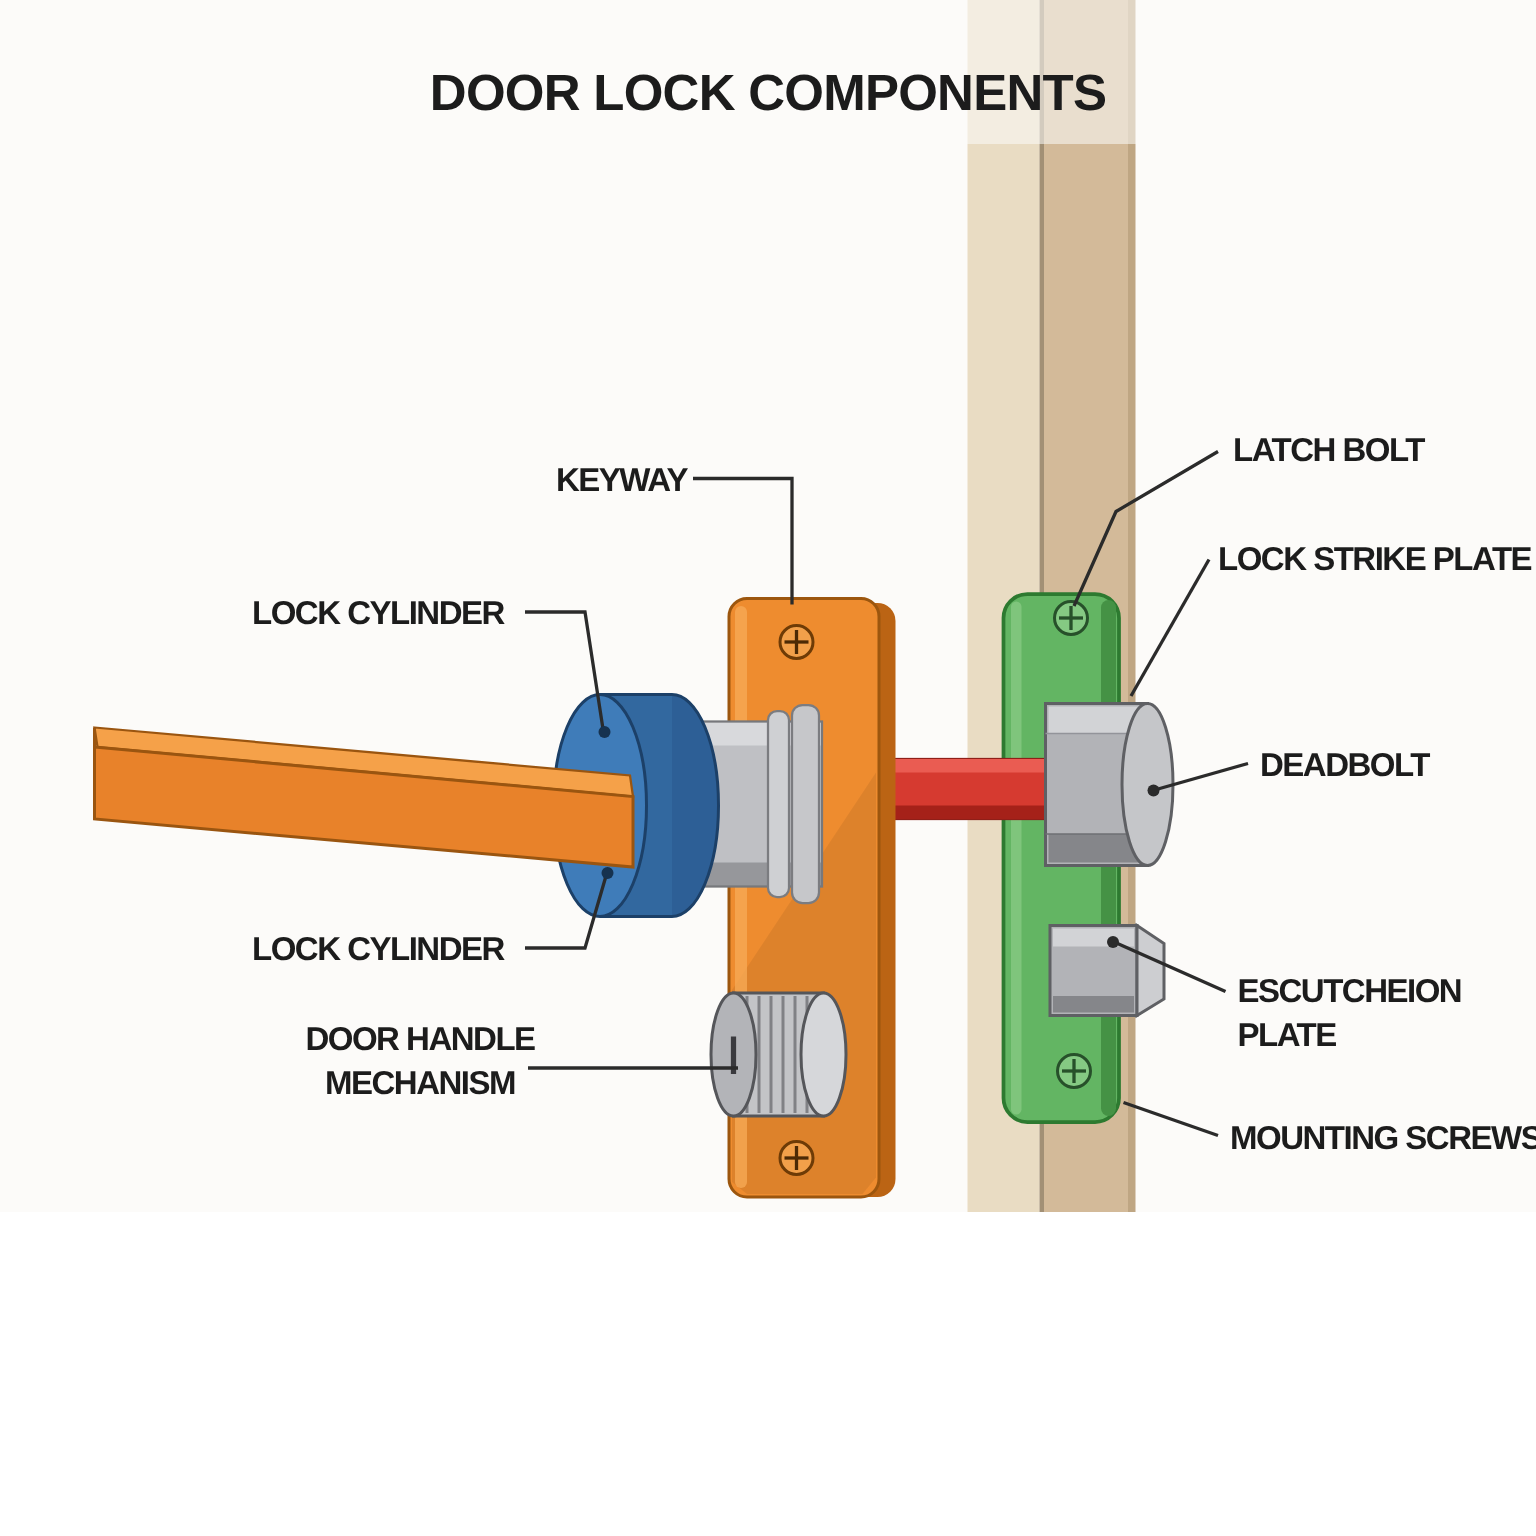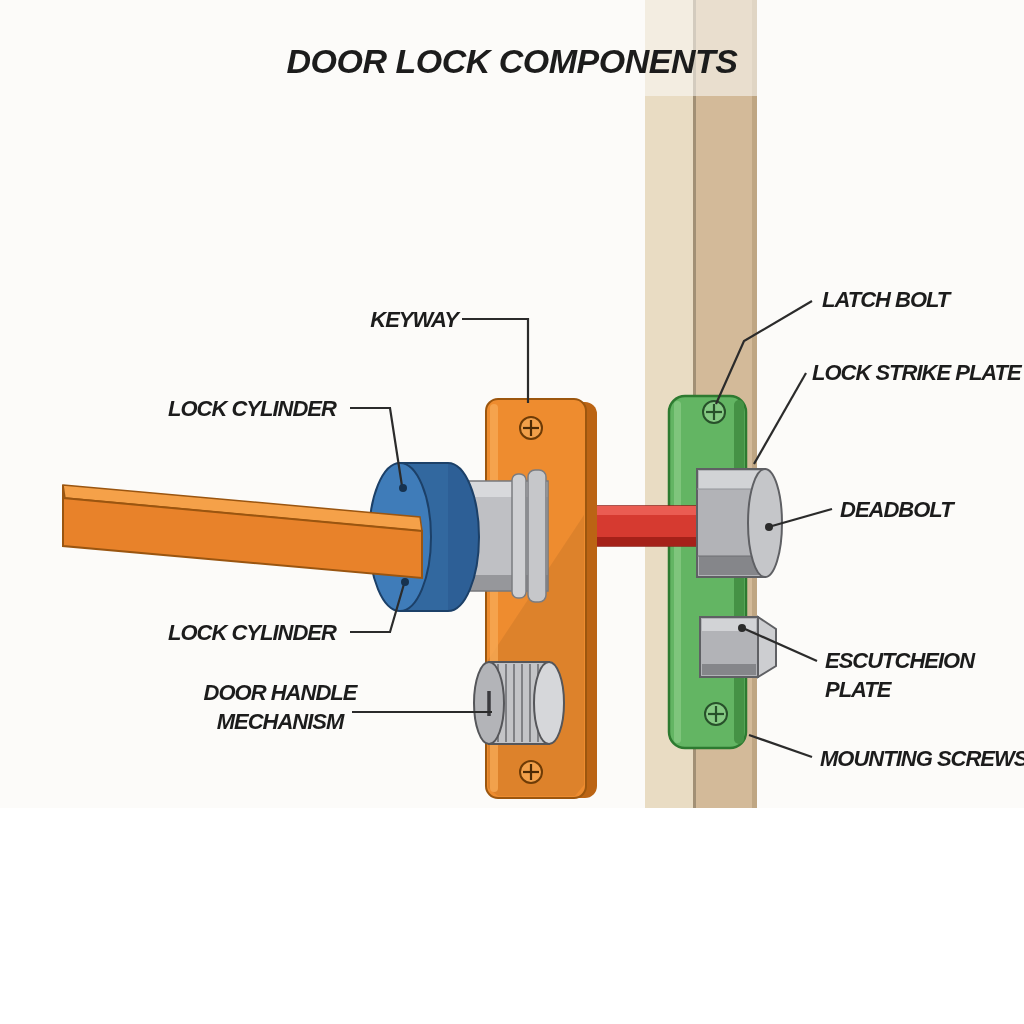--- a/index.html
+++ b/index.html
@@ -1,20 +1,19 @@
 <!DOCTYPE html>
 <html><head>
 <meta charset="utf-8">
 <style>
   html,body { margin:0; padding:0; background:#ffffff; }
   .stage {
     width:1024px; height:808px; position:relative;
     background:#4d7c0f; overflow:hidden;
     font-family:"Liberation Sans", sans-serif;
-    font-style:italic;
   }
   svg { display:block; }
   text {
     font-family:"Liberation Sans", sans-serif;
     font-weight:700;
     fill:#1c1c1c;
   }
   .lbl   { font-size:22px; letter-spacing:-1px; }
   .title { font-size:34px; letter-spacing:-0.5px; }
   .leader { stroke:#2b2b2b; stroke-width:2.2; fill:none; }

